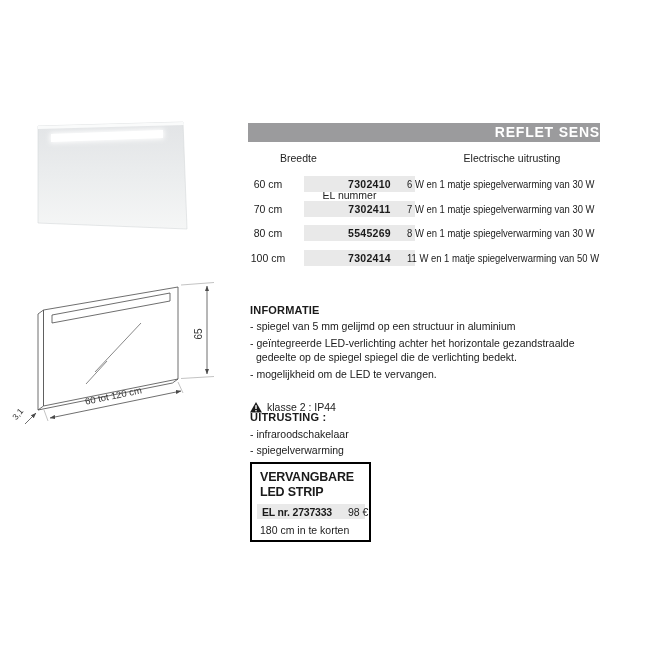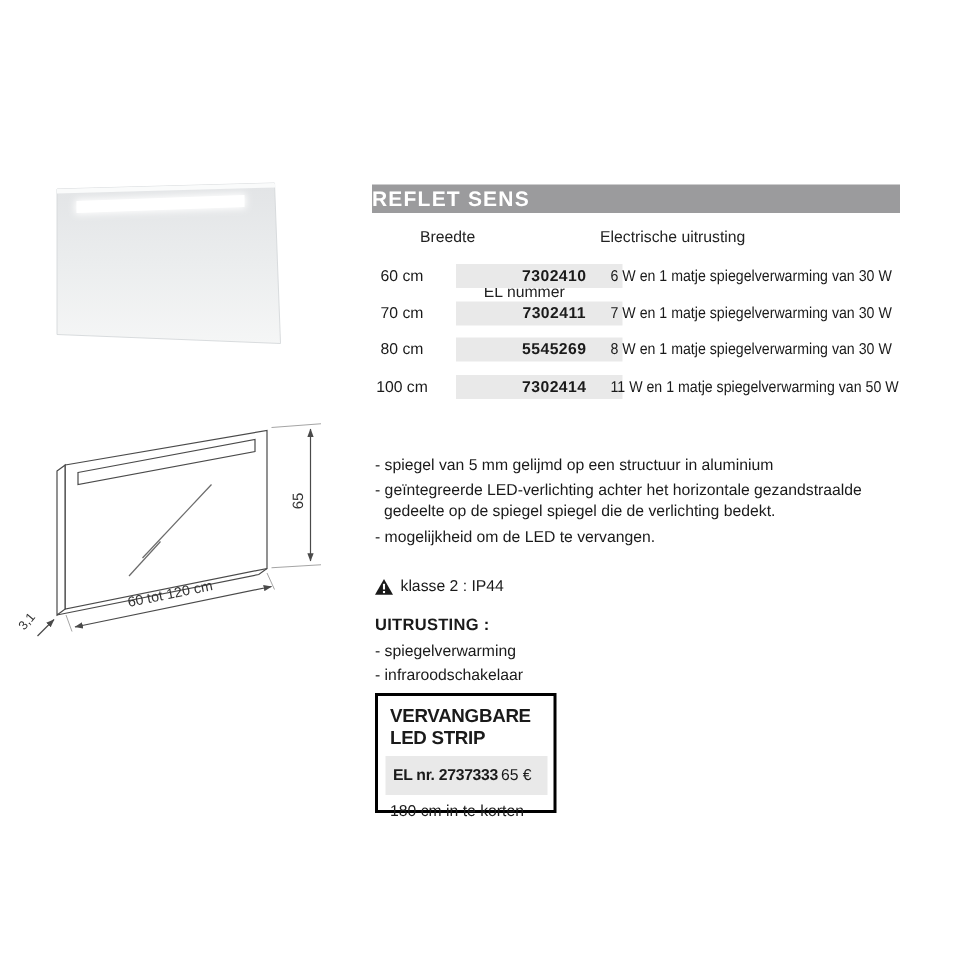--- a/index.html
+++ b/index.html
@@ -6,26 +6,26 @@
   body {
     width:650px; height:650px; background:#ffffff;
     font-family:"Liberation Sans", sans-serif; color:#1a1a1a;
   }
   .page { position:relative; width:650px; height:650px; background:#fff; overflow:hidden; }
 
   
   .title-bar {
     position:absolute; left:248px; top:123px; width:352px; height:19px;
     background:#9b9b9d; color:#ffffff; font-weight:bold; font-size:14px;
-    letter-spacing:0.8px; text-align:left; line-height:19px;
+    letter-spacing:0.8px; text-align:right; line-height:19px;
   }
   .col-h { position:absolute; top:152px; font-size:10.5px; color:#222; }
   .col-breedte { left:249px;padding-left:31px; }
   .col-el { left:304px; width:91px; text-align:center;margin-top:37px; }
-  .col-uitr { left:400px; width:200px; }
+  .col-uitr { left:412px; width:200px; text-align:center; }
 
   .row { position:absolute; left:240px; width:370px; height:17px; }
   .cell-breedte { position:absolute; left:0; top:0; width:56px; text-align:center; font-size:10.5px; line-height:17px; }
   .cell-el {
     position:absolute; left:64px; top:0; width:91px; height:16px;
     background:#e9e9e9; font-weight:bold; font-size:10.5px; text-align:center; line-height:16px;
     letter-spacing:0.3px;
     padding-left:20px;
   }
   .cell-desc {
@@ -44,22 +44,22 @@
   .uit-item { line-height:15.5px; white-space:nowrap; }
 
   
   .led-box {
     position:absolute; left:250px; top:462px; width:121px; height:80px;
     border:2px solid #000000; box-sizing:border-box; background:#fff;
     padding:6px 0 0 8px;
   }
   .led-title { font-weight:bold; font-size:12.5px; line-height:14.5px; letter-spacing:-0.2px; }
   .led-strip {
-    margin:5px 5px 0 -3px; width:108px; height:26px; background:#e9e9e9;
-    display:flex; align-items:center; gap:2px; padding-left:5px; box-sizing:border-box;
+    margin:5px 5px 0 -3px; width:108px; height:15px; background:#e9e9e9;
+    display:flex; align-items:center; gap:16px; padding-left:5px; box-sizing:border-box;
   }
   .led-el { font-weight:bold; font-size:10.5px; letter-spacing:-0.2px; white-space:nowrap; }
   .led-price { font-size:10.5px; white-space:nowrap; }
   .led-note { margin-top:5px; font-size:10.5px; white-space:nowrap; }
 
   .svg-photo { position:absolute; left:28px; top:106px; }
   .svg-drawing { position:absolute; left:8px; top:272px; }
 </style>
 </head>
 <body>
@@ -133,47 +133,48 @@
     <line x1="36" y1="138" x2="40" y2="149" stroke="#9a9a9a" stroke-width="0.6"></line>
     <line x1="170" y1="110" x2="175" y2="121" stroke="#9a9a9a" stroke-width="0.6"></line>
     <line x1="42" y1="146" x2="173" y2="119" stroke="#4a4a4a" stroke-width="0.8" marker-start="url(#ah)" marker-end="url(#ah)"></line>
     <text transform="translate(106,127) rotate(-11.5)" text-anchor="middle" font-size="9.5" fill="#333">60 tot 120 cm</text>
 
     <line x1="17" y1="152" x2="28" y2="141" stroke="#4a4a4a" stroke-width="0.8" marker-end="url(#ah)"></line>
     <text transform="translate(12,144) rotate(-50)" text-anchor="middle" font-size="8.5" fill="#333">3,1</text>
   </svg>
 
   <div class="info-block" id="informatie">
+    <div class="sec-title">INFORMATIE</div>
     <div class="bullet">- spiegel van 5 mm gelijmd op een structuur in aluminium</div>
     <div class="bullet">
       <div>- geïntegreerde LED-verlichting achter het horizontale gezandstraalde</div>
       <div class="wrap2">gedeelte op de spiegel spiegel die de verlichting bedekt.</div>
     </div>
     <div class="bullet">- mogelijkheid om de LED te vervangen.</div>
     <div class="klasse-row">
       <svg width="12" height="11" viewBox="0 0 12 11">
         <path d="M6 0 L12 10.5 H0 Z" fill="#1a1a1a"></path>
         <rect x="5.3" y="3.2" width="1.4" height="3.8" fill="#ffffff"></rect>
         <rect x="5.3" y="8" width="1.4" height="1.4" fill="#ffffff"></rect>
       </svg>
       <span>klasse 2 : IP44</span>
     </div>
   </div>
 
   <div class="info-block" id="uitrusting">
     <div class="sec-title">UITRUSTING :</div>
+    <div class="uit-item">- infraroodschakelaar</div>
     <div class="uit-item">- spiegelverwarming</div>
-    <div class="uit-item">- infraroodschakelaar</div>
   </div>
 
   <div class="led-box">
     <div class="led-title">
       <div>VERVANGBARE</div>
       <div>LED STRIP</div>
     </div>
     <div class="led-strip">
       <span class="led-el">EL nr. 2737333</span>
-      <span class="led-price">65 €</span>
+      <span class="led-price">98 €</span>
     </div>
     <div class="led-note">180 cm in te korten</div>
   </div>
 
 </div>
 
 </body></html>

